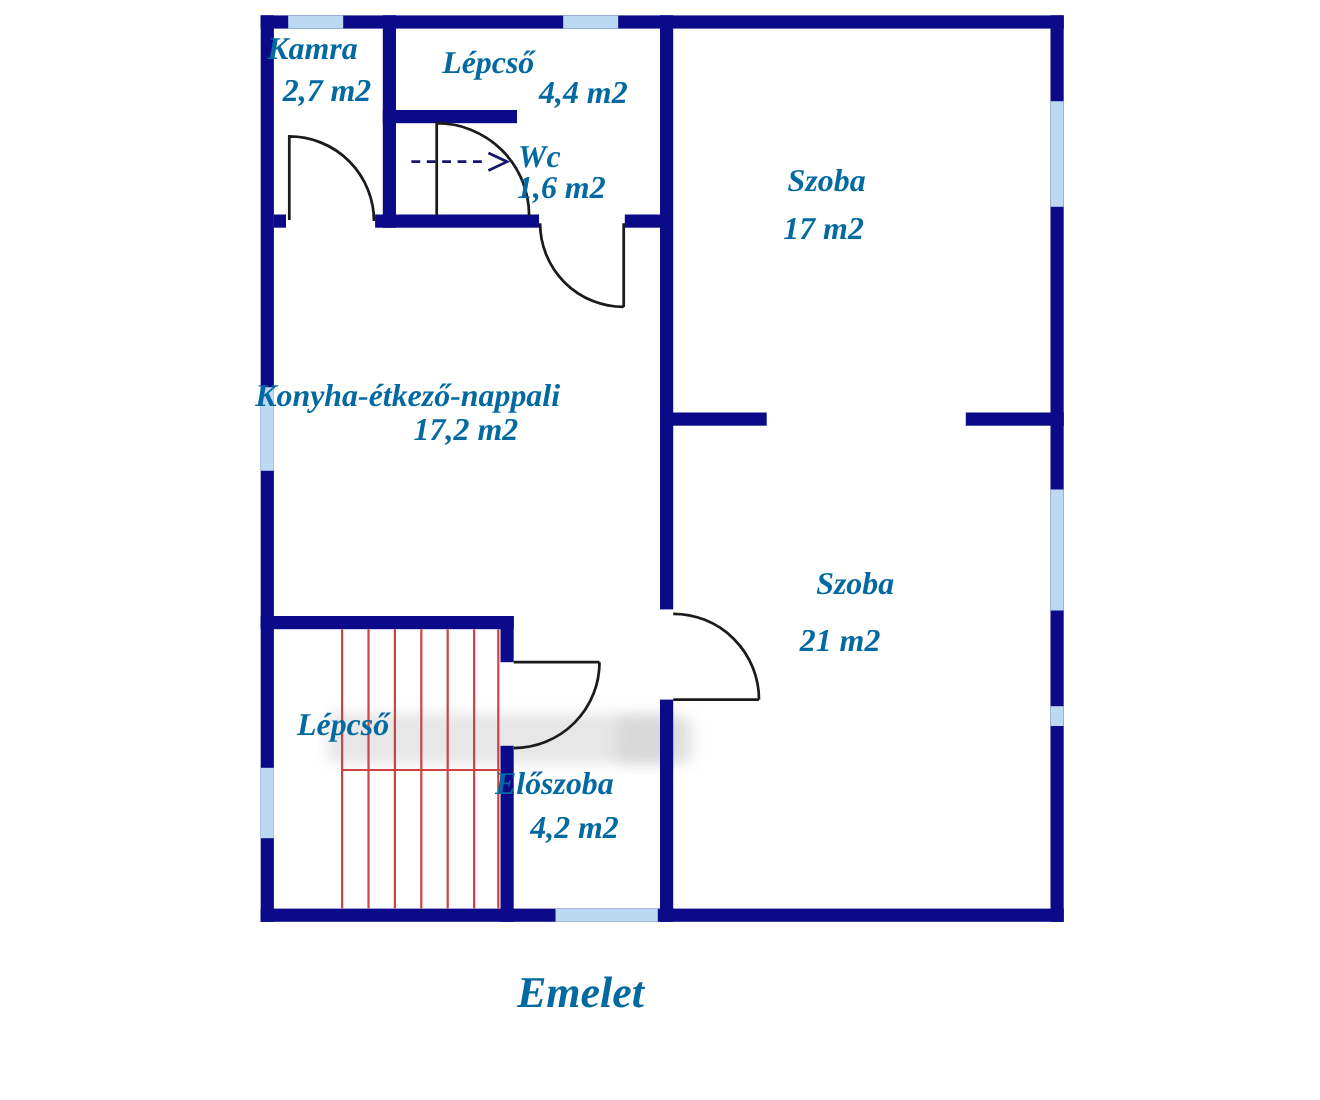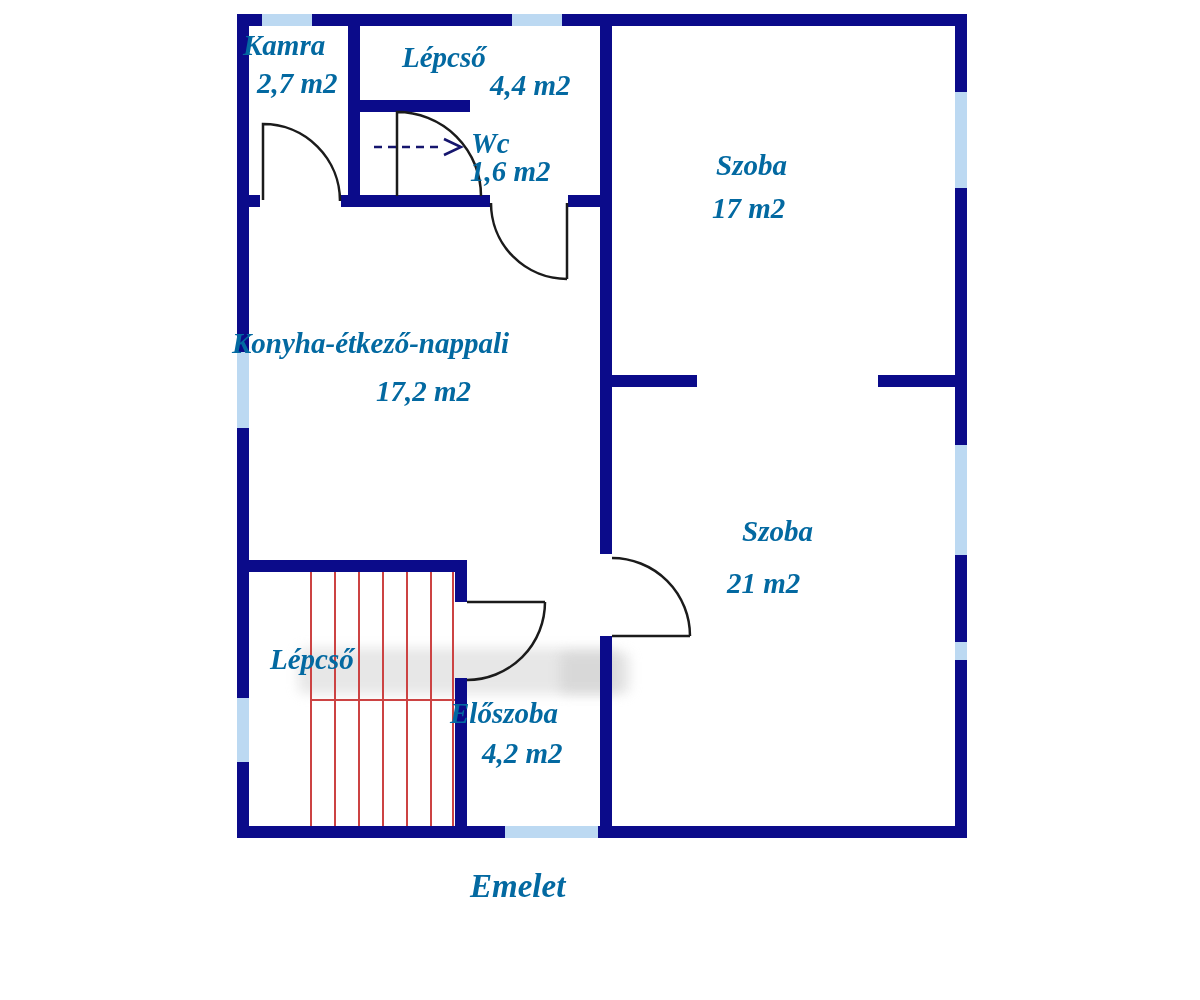--- a/index.html
+++ b/index.html
@@ -7,21 +7,21 @@
     width:1200px;height:1000px;position:relative;background:#ffffff;
     font-family:"Liberation Serif", serif;overflow:hidden;
   }
   .plan{position:absolute;left:0;top:0;width:1200px;height:1000px;}
   .wall{position:absolute;background:#0b0b8a;}
   .window{position:absolute;background:#bcd9f2;}
   .lbl{
     position:absolute;color:#0369a1;font-style:italic;font-weight:700;
     font-size:29px;white-space:nowrap;line-height:1.1;
   }
-  .lbl.big{font-size:33px;}
+  .lbl.big{font-size:40px;margin-top:12px;}
   .watermark{
     position:absolute;background:rgba(195,195,195,0.40);
     filter:blur(6px);border-radius:8px;
   }
   svg.overlay{position:absolute;left:0;top:0;pointer-events:none;}
 </style>
 </head>
 <body>
 
 <div class="plan">
@@ -97,21 +97,21 @@
 
   <div class="lbl" style="left:402px;top:42px;">Lépcső</div>
   <div class="lbl" style="left:490px;top:70px;">4,4 m2</div>
 
   <div class="lbl" style="left:458px;top:128px;margin-left:13px;">Wc</div>
   <div class="lbl" style="left:470px;top:156px;">1,6 m2</div>
 
   <div class="lbl" style="left:716px;top:150px;">Szoba</div>
   <div class="lbl" style="left:712px;top:193px;">17 m2</div>
 
-  <div class="lbl" style="left:232px;top:328px;">Konyha-étkező-nappali</div>
+  <div class="lbl" style="left:232px;top:345px;">Konyha-étkező-nappali</div>
   <div class="lbl" style="left:376px;top:376px;text-align:center;">17,2 m2</div>
 
   <div class="lbl" style="left:742px;top:516px;">Szoba</div>
   <div class="lbl" style="left:727px;top:568px;text-align:right;">21 m2</div>
 
   <div class="lbl" style="left:270px;top:644px;">Lépcső</div>
 
   <div class="lbl" style="left:450px;top:698px;">Előszoba</div>
   <div class="lbl" style="left:482px;top:738px;">4,2 m2</div>
 

